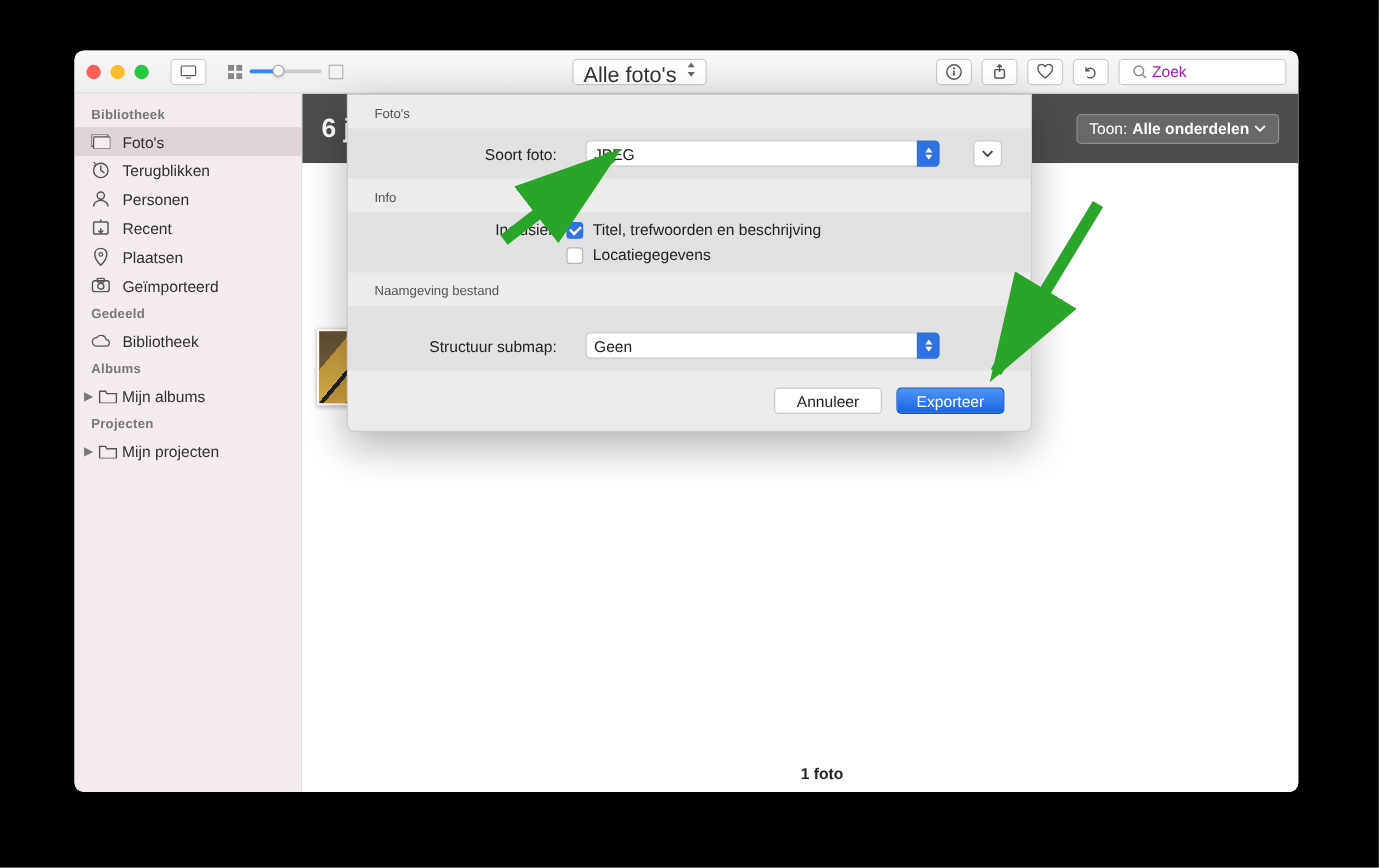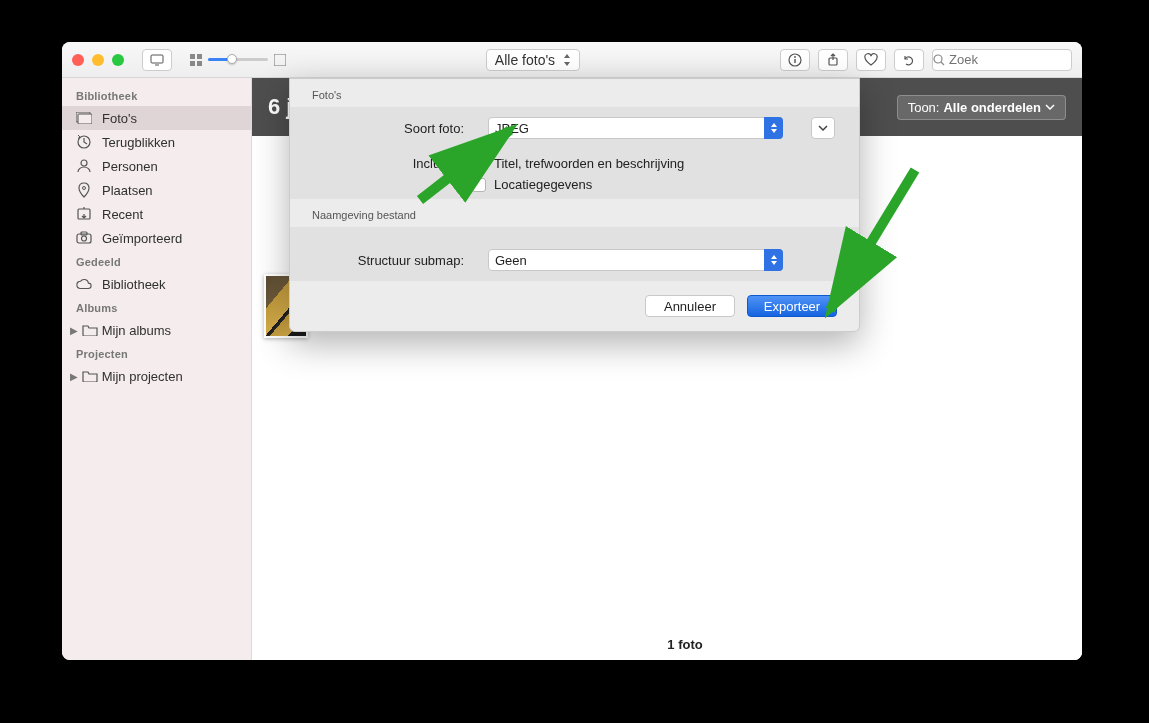--- a/index.html
+++ b/index.html
@@ -10,23 +10,23 @@
     .dot { width: 12px; height: 12px; border-radius: 50%; }
     .dot.red { background: #ff5f57; }
     .dot.yellow { background: #ffbd2e; }
     .dot.green { background: #28c840; }
     .tool-group { display: flex; align-items: center; gap: 6px; margin-left: 10px; }
     .tool-btn { display: flex; align-items: center; justify-content: center; height: 22px; min-width: 30px; background: #fff; border: 1px solid #ccc; border-radius: 4px; color: #444; }
     .slider-ctl { display: flex; align-items: center; gap: 6px; color: #777; }
     .slider-track { width: 60px; height: 3px; background: #ccc; position: relative; border-radius: 2px; }
     .slider-track:before { content: ""; position: absolute; left: 0; width: 40%; height: 100%; background: #3b82f6; border-radius: 2px;}
     .slider-thumb { position: absolute; width: 10px; height: 10px; border-radius: 50%; background: #fff; border: 1px solid #aaa; left: 40%; top: -4px; transform: translateX(-50%); box-shadow: 0 1px 2px rgba(0,0,0,0.2);}
-    .title-dropdown { margin-left: auto; margin-right: auto; display: flex; align-items: center; gap: 8px; background: #fff; border: 1px solid #ccc; border-radius: 4px; padding: 2px 8px; font-size: 14px; color: #333; height: 22px;}
+    .title-dropdown { margin-left: auto; margin-right: auto; display: flex; gap: 8px; background: #fff; border: 1px solid #ccc; border-radius: 4px; padding: 2px 8px; font-size: 18px; color: #333; height: 22px;}
     .title-right { display: flex; gap: 8px; }
-    .search-box { display: flex; align-items: center; gap: 4px; background: #fff; border: 1px solid #ccc; border-radius: 4px; padding: 2px 0; font-size: 13px; color: #737373; height: 22px; width: 140px; }
+    .search-box { display: flex; align-items: center; gap: 4px; background: #fff; border: 1px solid #ccc; border-radius: 4px; padding: 2px 11px; font-size: 13px; color: #a21caf; height: 22px; width: 140px; }
     .content-row { flex: 1; display: flex; overflow: hidden; }
     .sidebar { width: 190px; background: #f4eced; border-right: 1px solid #e1d8d9; padding: 6px 0 0 0; font-size: 13px; color: #303030; overflow-y: auto; }
     .sidebar-header { color: #777; font-size: 11px; font-weight: 600; padding: 6px 14px 4px; letter-spacing: 0.2px; }
     .sidebar-item { display: flex; align-items: center; gap: 10px; padding: 4px 14px 4px 14px; cursor: default; }
     .sidebar-item .ic { width: 16px; height: 16px; display: flex; align-items: center; justify-content: center; color: #555; }
     .sidebar-item.active { background: #e0d5d6; }
     .sidebar-sub { padding-left: 8px; display: flex; align-items:center; gap: 4px; }
     .disclosure { color: #777; font-size: 10px; }
     .main { flex: 1; display: flex; flex-direction: column; background: #fff; position: relative; }
     .header-band { height: 58px; background: #4f4e4f; display: flex; align-items: center; padding: 0 16px; color: #fff; justify-content: space-between;}
@@ -164,34 +164,34 @@
             <svg width="16" height="16" viewBox="0 0 16 16">
               <circle cx="8" cy="5" r="3" fill="none" stroke="#555" stroke-width="1.2"></circle>
               <path d="M2 14c0-3 3-5 6-5s6 2 6 5" fill="none" stroke="#555" stroke-width="1.2"></path>
             </svg>
           </span>
         <span>Personen</span>
       </div>
       <div class="sidebar-item">
         <span class="ic">
             <svg width="16" height="16" viewBox="0 0 16 16">
+              <rect x="2" y="3" width="12" height="10" rx="1" fill="none" stroke="#555" stroke-width="1.2"></rect>
+              <path d="M8 3V1 M8 8l0 4 M6 10l2 2 2-2" fill="none" stroke="#555" stroke-width="1.2"></path>
+            </svg>
+          </span>
+        <span>Recent</span>
+      </div>
+      <div class="sidebar-item">
+        <span class="ic">
+            <svg width="16" height="16" viewBox="0 0 16 16">
               <path d="M8 1C5 1 3 3 3 6c0 4 5 9 5 9s5-5 5-9c0-3-2-5-5-5z" fill="none" stroke="#555" stroke-width="1.2"></path>
               <circle cx="8" cy="6" r="1.5" fill="none" stroke="#555"></circle>
             </svg>
           </span>
         <span>Plaatsen</span>
-      </div>
-      <div class="sidebar-item">
-        <span class="ic">
-            <svg width="16" height="16" viewBox="0 0 16 16">
-              <rect x="2" y="3" width="12" height="10" rx="1" fill="none" stroke="#555" stroke-width="1.2"></rect>
-              <path d="M8 3V1 M8 8l0 4 M6 10l2 2 2-2" fill="none" stroke="#555" stroke-width="1.2"></path>
-            </svg>
-          </span>
-        <span>Recent</span>
       </div>
       <div class="sidebar-item">
         <span class="ic">
             <svg width="16" height="14" viewBox="0 0 16 14">
               <rect x="1" y="3" width="14" height="9" rx="2" fill="none" stroke="#555" stroke-width="1.2"></rect>
               <rect x="5" y="1" width="6" height="3" rx="1" fill="none" stroke="#555" stroke-width="1.2"></rect>
               <circle cx="8" cy="7.5" r="2.5" fill="none" stroke="#555" stroke-width="1.2"></circle>
             </svg>
           </span>
         <span>Geïmporteerd</span>
@@ -259,20 +259,21 @@
         <div class="select-end"></div>
       </div>
       <div class="chev-btn">
         <svg width="10" height="6" viewBox="0 0 10 6">
             <path d="M1 1l4 4 4-4" fill="none" stroke="#444" stroke-width="1.5"></path>
           </svg>
       </div>
     </div>
   </div>
 
+  <div class="sec-label">Info</div>
   <div class="panel-bg">
     <div class="check-row">
       <div class="lbl">Inclusief:</div>
       <div class="check on"></div>
       <span>Titel, trefwoorden en beschrijving</span>
     </div>
     <div class="check-row">
       <div class="lbl"></div>
       <div class="check"></div>
       <span>Locatiegegevens</span>

